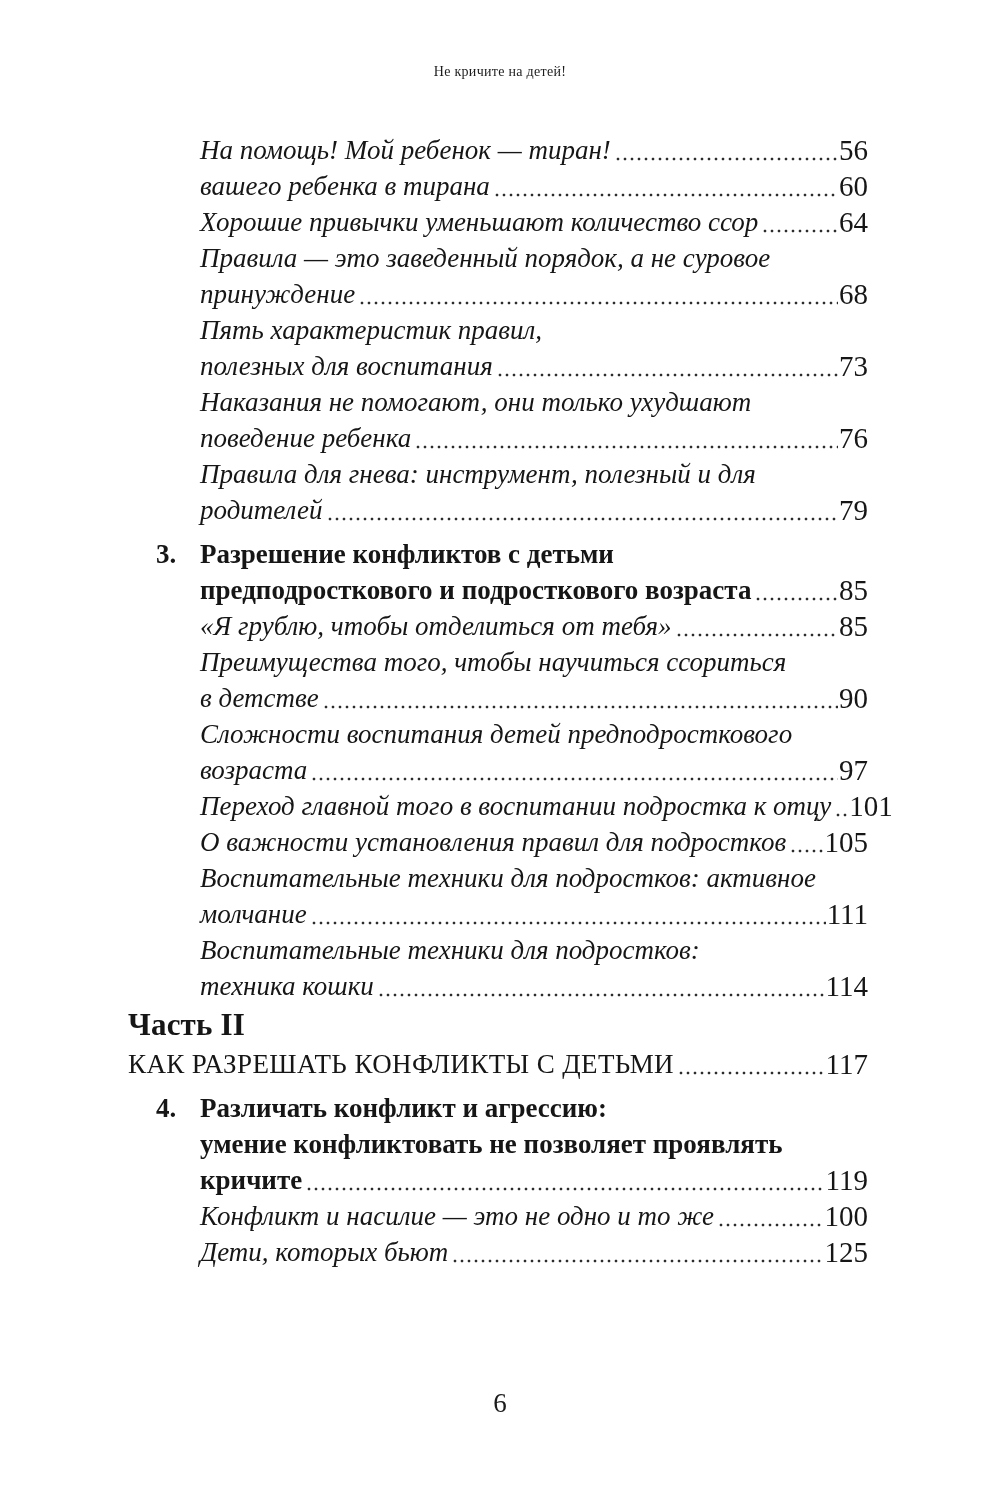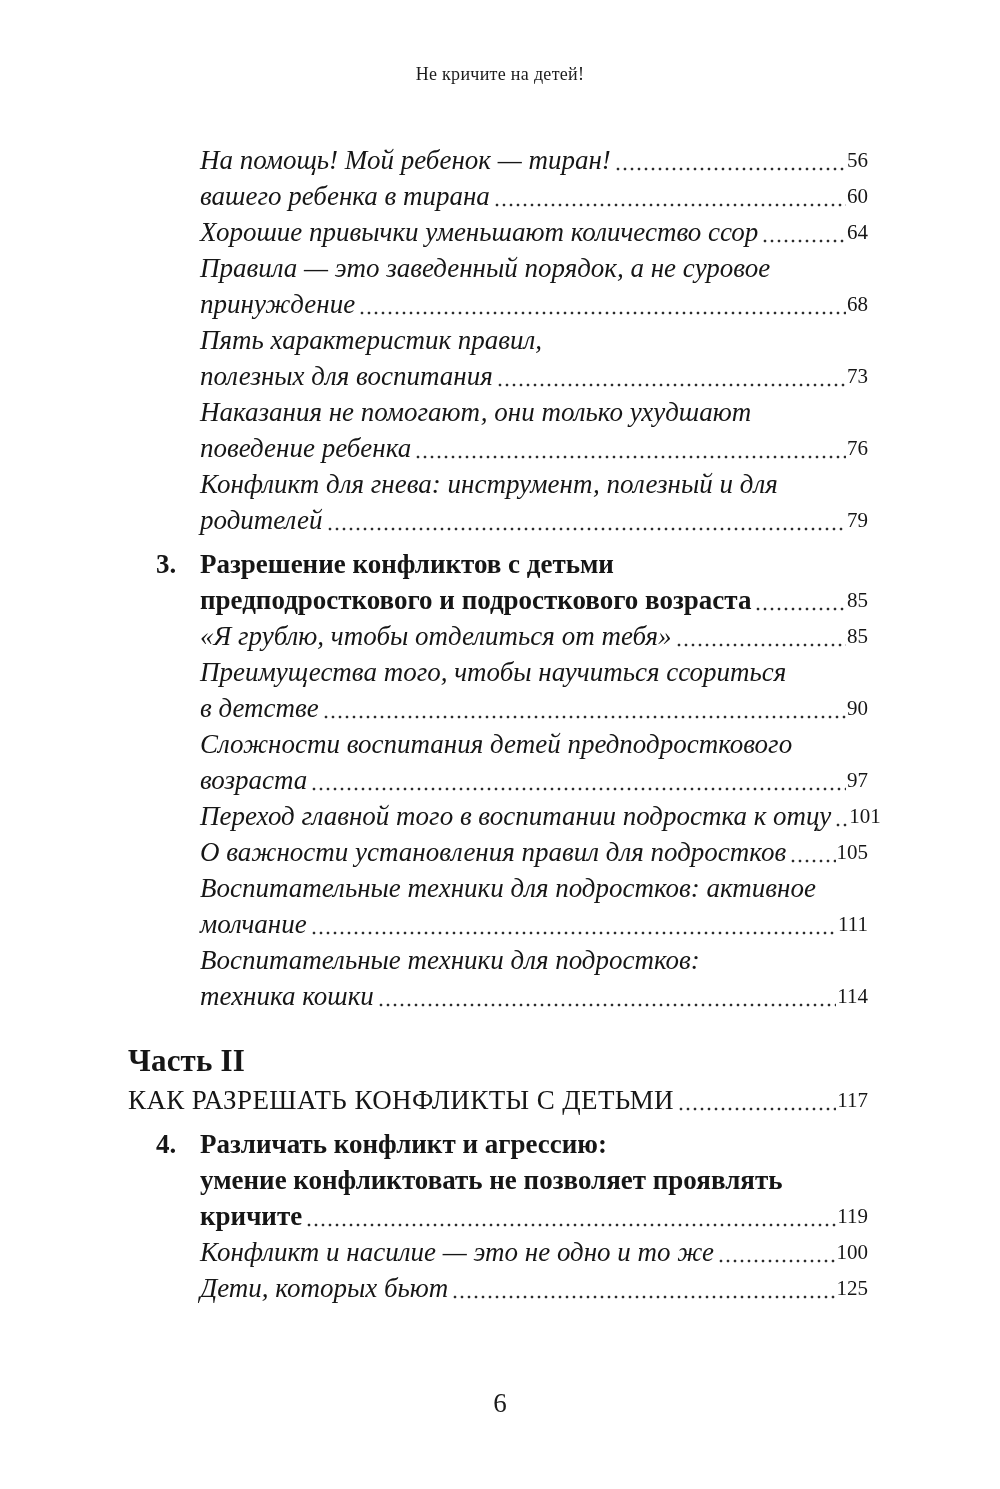--- a/index.html
+++ b/index.html
@@ -16,45 +16,44 @@
     color: #161616;
     font-family: "Liberation Serif", "DejaVu Serif", serif;
     overflow: hidden;
   }
   .running-head {
     position: absolute;
     top: 64px;
     left: 0;
     width: 100%;
     text-align: center;
-    font-size: 18px;
+    font-size: 14px;
     letter-spacing: 0.3px;
     color: #1c1c1c;
   }
   .toc {
     position: absolute;
-    top: 142px;
+    top: 132px;
     left: 200px;
     width: 668px;
   }
   .entry {
     position: relative;
     font-size: 27px;
     line-height: 36px;
   }
   .entry.sub {
     font-style: italic;
   }
   .entry.chapter {
     font-weight: bold;
     margin-top: 8px;
   }
   .entry.part {
     margin-left: -72px;
-    margin-top: 26px;
     margin-bottom: 8px;
   }
   .part-title {
     font-weight: bold;
     font-size: 31px;
     line-height: 42px;
     letter-spacing: 0.2px;
   }
   .caps-line {
     letter-spacing: 0.4px;
@@ -80,21 +79,21 @@
     height: 4px;
     margin: 0 1px 7px 5px;
     background-image: radial-gradient(circle at 2px 2px, #2c2c2c 1.15px, rgba(0,0,0,0) 1.7px);
     background-size: 7px 4px;
     background-repeat: repeat-x;
   }
   .pagenum {
     white-space: nowrap;
     font-style: normal;
     font-weight: normal;
-    font-size: 21px;
+    font-size: 29px;
   }
   .page-footer {
     position: absolute;
     bottom: 70px;
     left: 0;
     width: 100%;
     text-align: center;
     font-size: 27px;
     color: #1c1c1c;
   }
@@ -145,21 +144,21 @@
       </div>
       <div class="entry sub">
         <div class="line"><span class="txt">Наказания не помогают, они только ухудшают</span></div>
         <div class="line row">
           <span class="txt">поведение ребенка</span>
           <span class="leader"></span>
           <span class="pagenum">76</span>
         </div>
       </div>
       <div class="entry sub">
-        <div class="line"><span class="txt">Конфликт для гнева: инструмент, полезный и для</span></div>
+        <div class="line"><span class="txt">Правила для гнева: инструмент, полезный и для</span></div>
         <div class="line row">
           <span class="txt">родителей</span>
           <span class="leader"></span>
           <span class="pagenum">79</span>
         </div>
       </div>
       <div class="entry chapter">
         <div class="line"><span class="chap-num">3.</span><span class="txt">Разрешение конфликтов с детьми</span></div>
         <div class="line row">
           <span class="txt">предподросткового и подросткового возраста</span>

